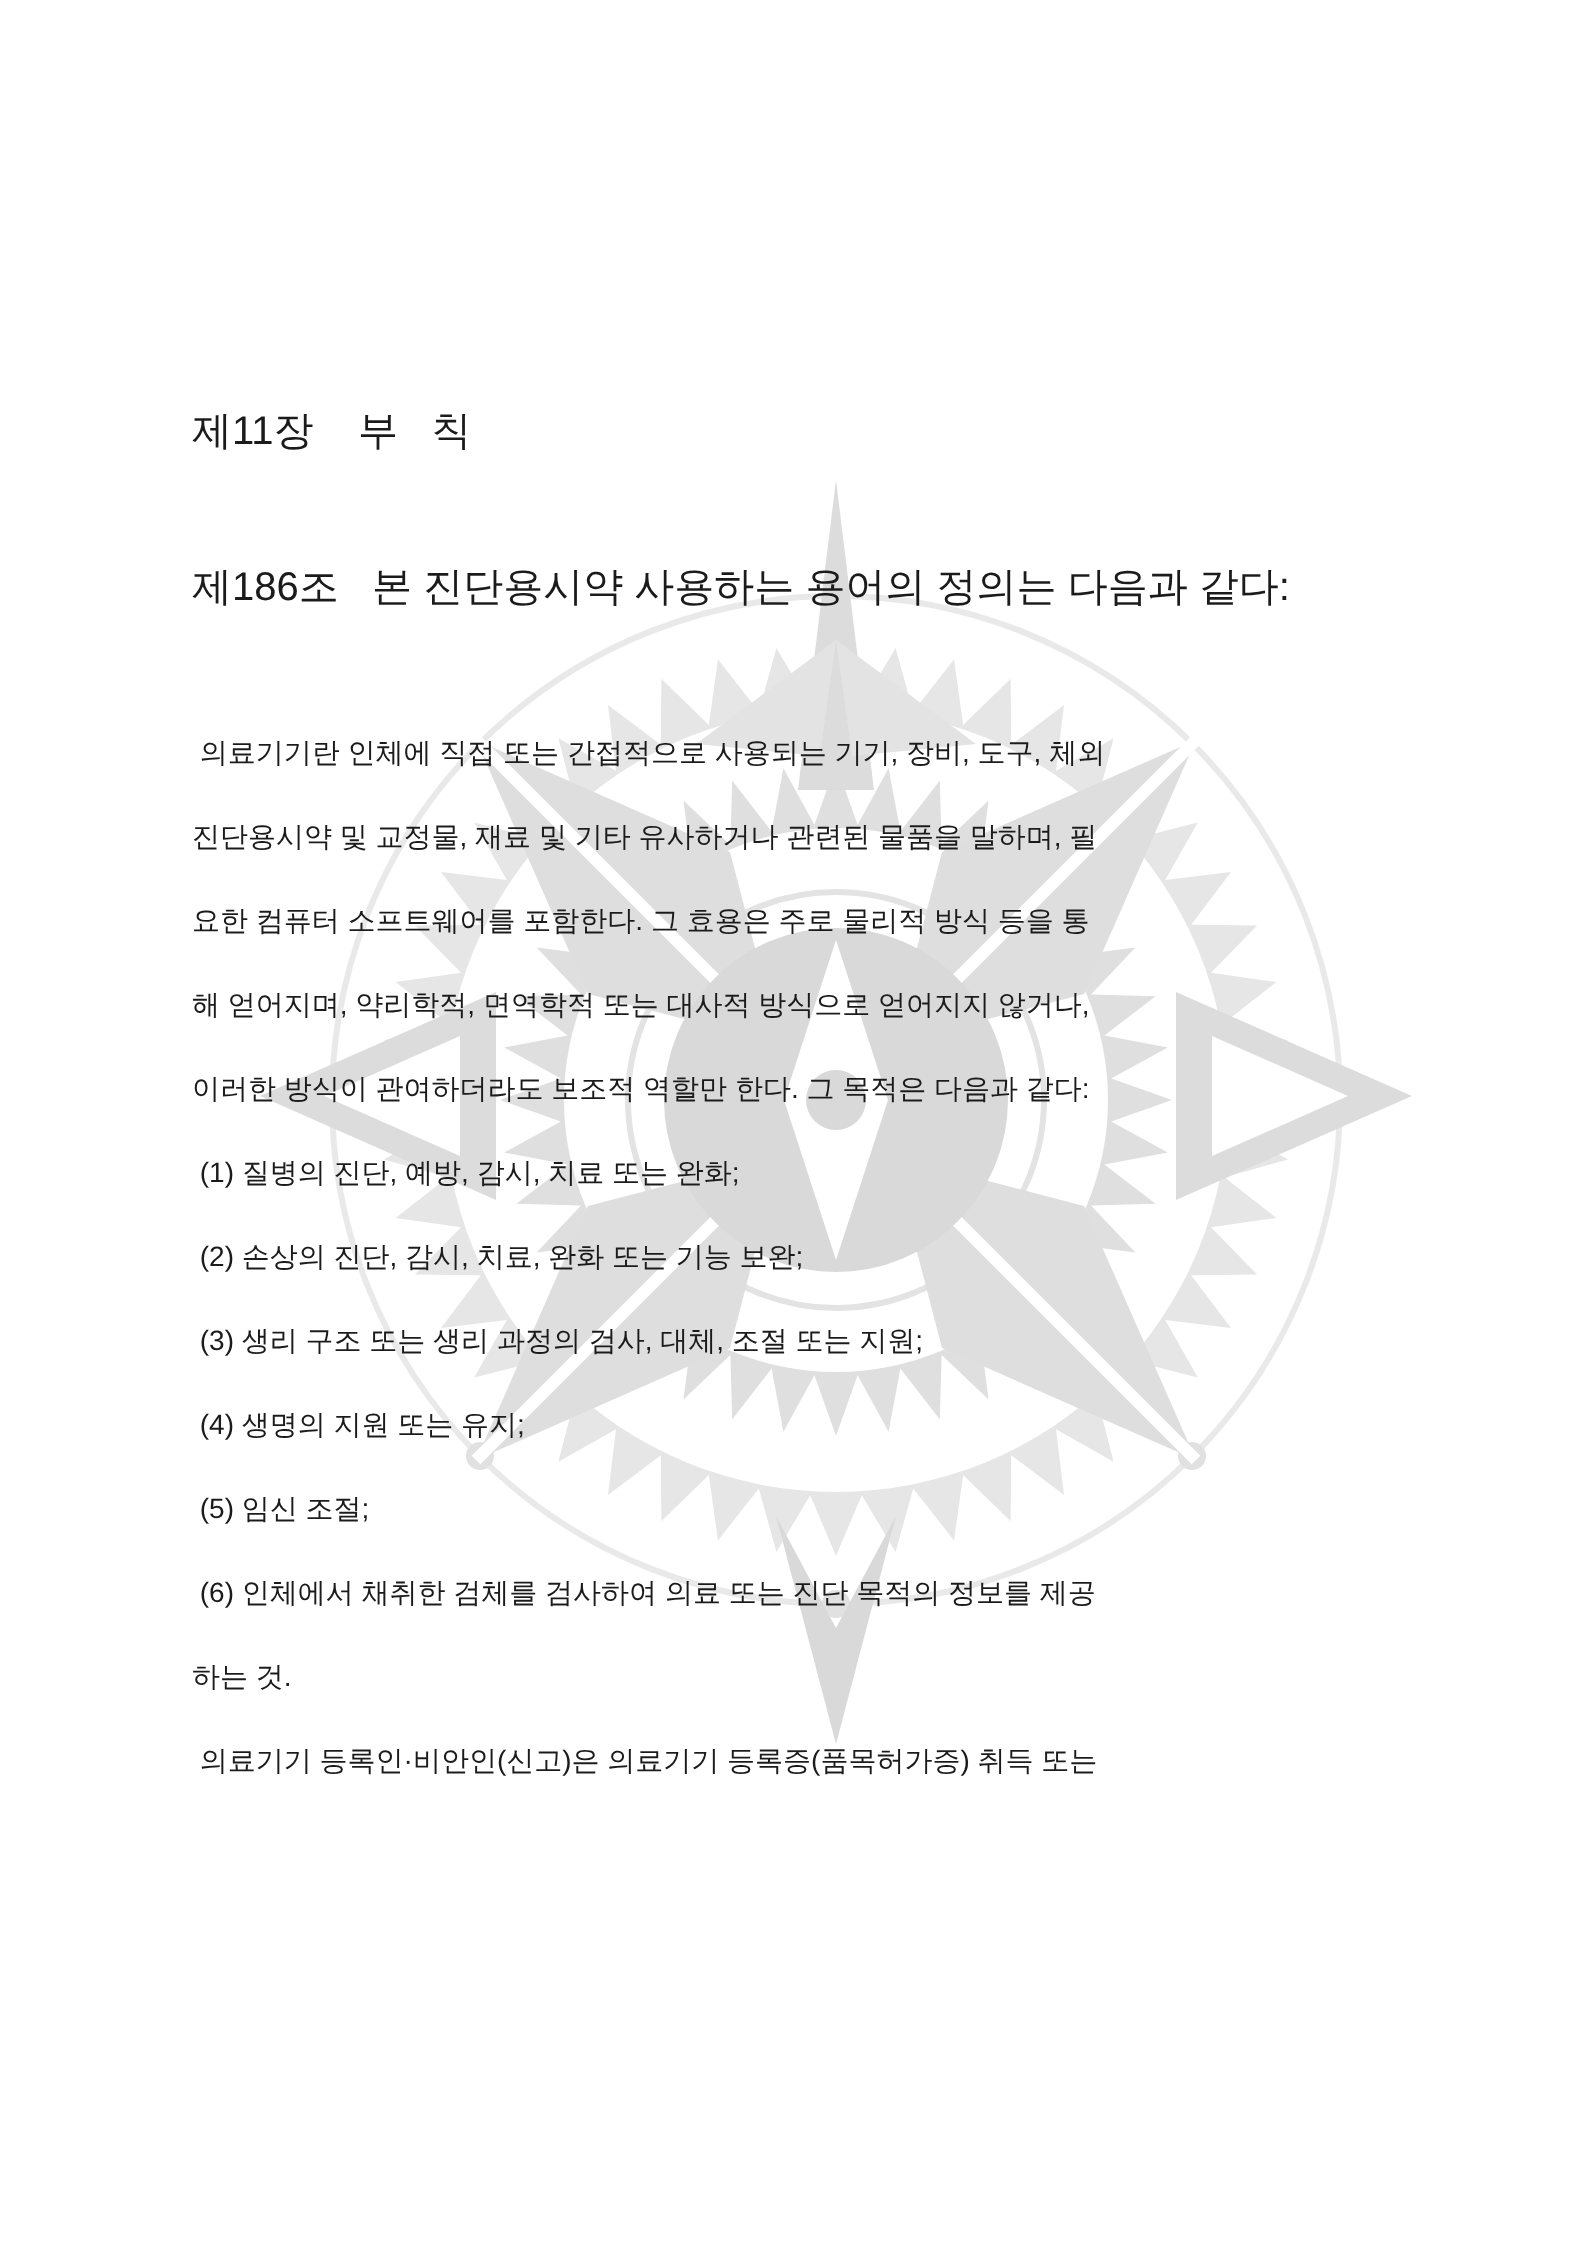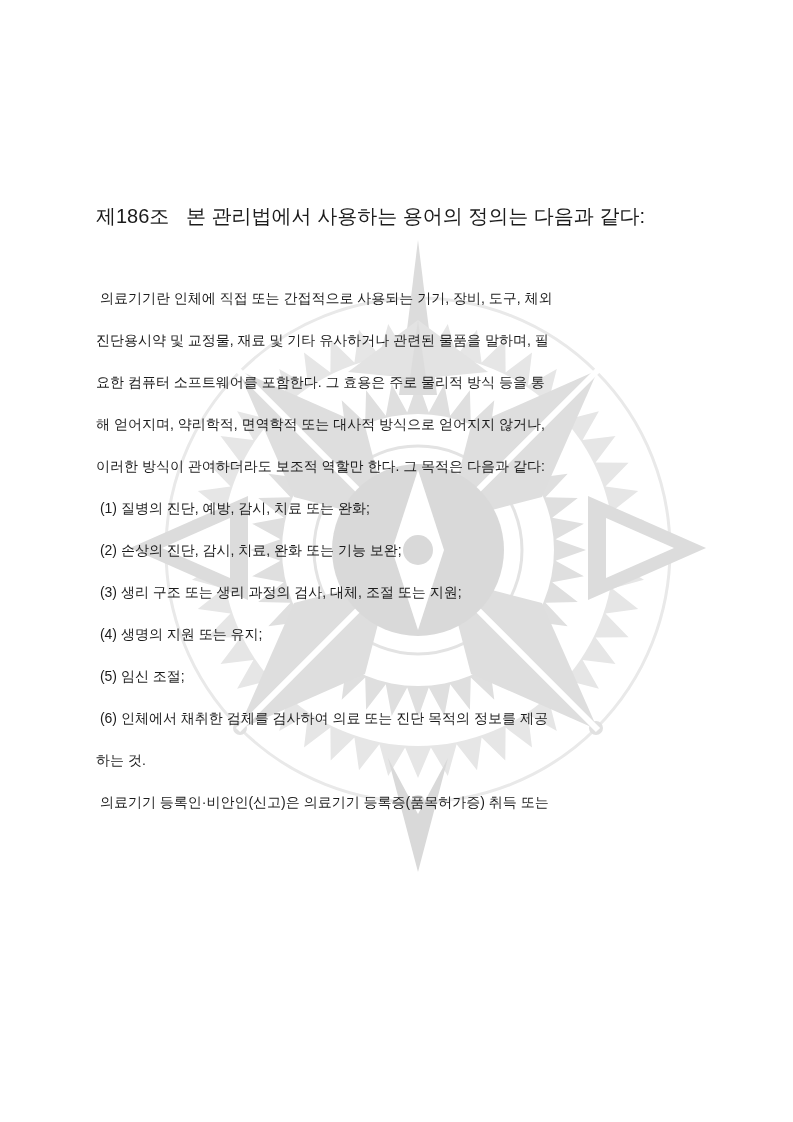--- a/index.html
+++ b/index.html
@@ -67,15 +67,16 @@
   <polygon points="64,328 132,298 132,358" fill="#ffffff"></polygon>
 
   <polygon points="320,652 290,538 320,594 350,538" fill="#d9d9d9"></polygon>
 
   <circle cx="320" cy="330" r="86" fill="#d9d9d9"></circle>
   <polygon points="320,250 346,330 320,410 294,330" fill="#ffffff"></polygon>
   <circle cx="320" cy="330" r="15" fill="#d9d9d9"></circle>
 </svg>
 
 <div class="page-content">
-  <div class="article-line">제186조   본 관리법에서 사용하는 용어의 정의는 다음과 같다:</div>
+  <div class="chapter-heading">제11장    부   칙</div>
+  <div class="article-line">제186조   본 진단용시약 사용하는 용어의 정의는 다음과 같다:</div>
   <div><div class="para"><div class="body-line"> 의료기기란 인체에 직접 또는 간접적으로 사용되는 기기, 장비, 도구, 체외</div><div class="body-line">진단용시약 및 교정물, 재료 및 기타 유사하거나 관련된 물품을 말하며, 필</div><div class="body-line">요한 컴퓨터 소프트웨어를 포함한다. 그 효용은 주로 물리적 방식 등을 통</div><div class="body-line">해 얻어지며, 약리학적, 면역학적 또는 대사적 방식으로 얻어지지 않거나,</div><div class="body-line">이러한 방식이 관여하더라도 보조적 역할만 한다. 그 목적은 다음과 같다:</div></div><div class="para"><div class="body-line"> (1) 질병의 진단, 예방, 감시, 치료 또는 완화;</div></div><div class="para"><div class="body-line"> (2) 손상의 진단, 감시, 치료, 완화 또는 기능 보완;</div></div><div class="para"><div class="body-line"> (3) 생리 구조 또는 생리 과정의 검사, 대체, 조절 또는 지원;</div></div><div class="para"><div class="body-line"> (4) 생명의 지원 또는 유지;</div></div><div class="para"><div class="body-line"> (5) 임신 조절;</div></div><div class="para"><div class="body-line"> (6) 인체에서 채취한 검체를 검사하여 의료 또는 진단 목적의 정보를 제공</div><div class="body-line">하는 것.</div></div><div class="para"><div class="body-line"> 의료기기 등록인·비안인(신고)은 의료기기 등록증(품목허가증) 취득 또는</div></div></div>
 </div>
 
 </body></html>

